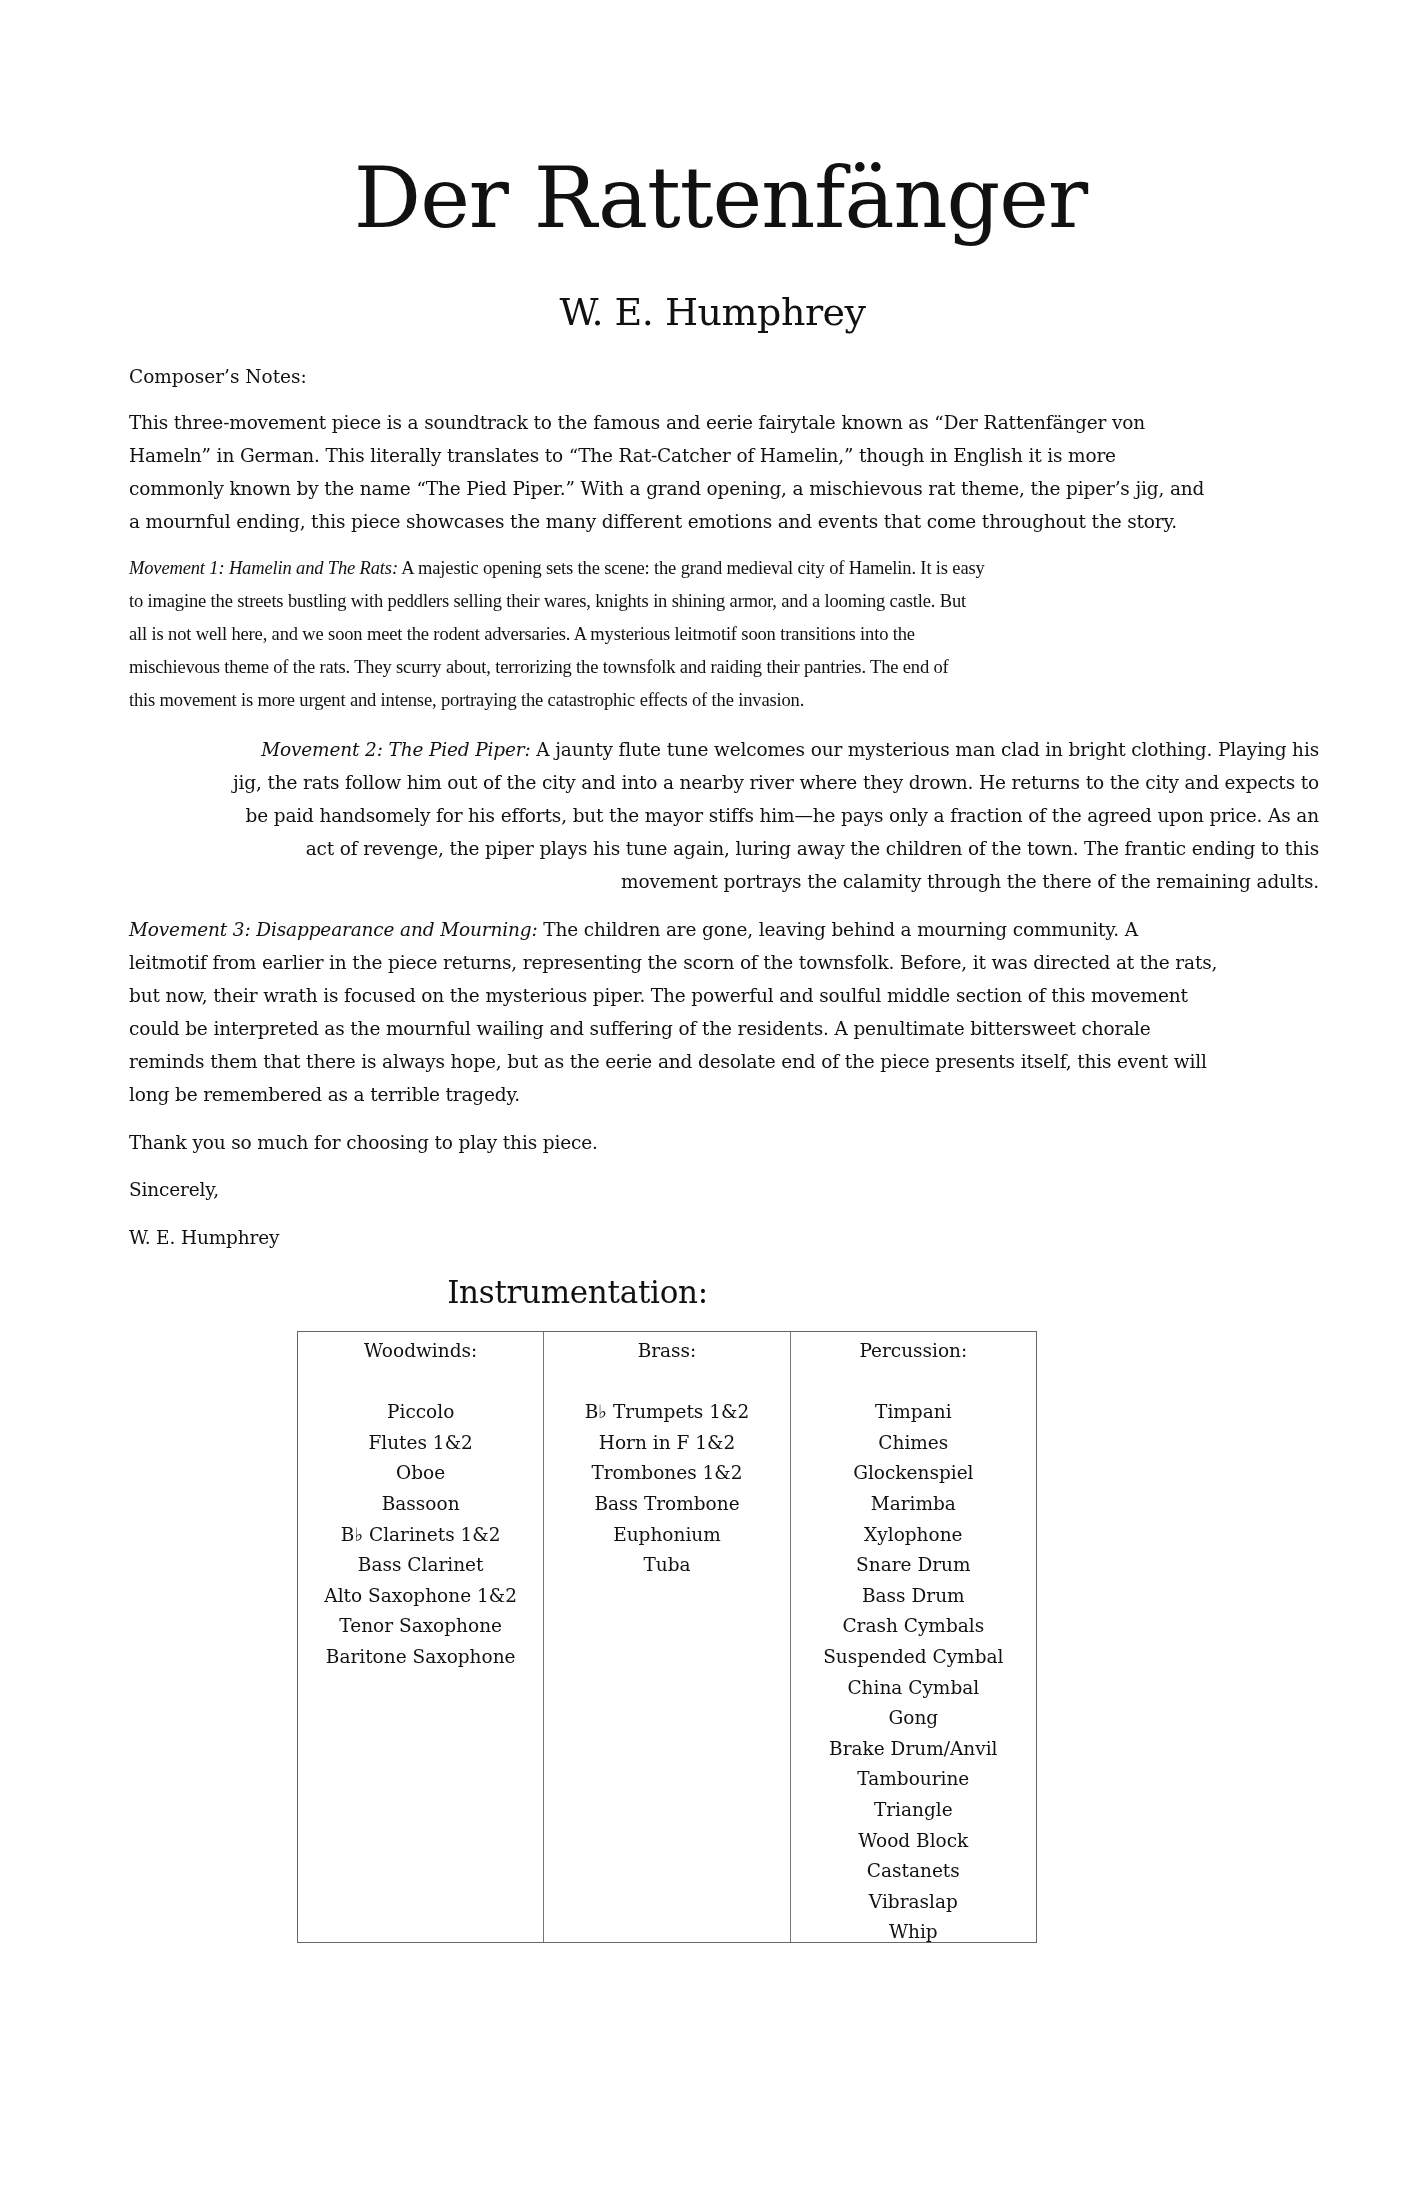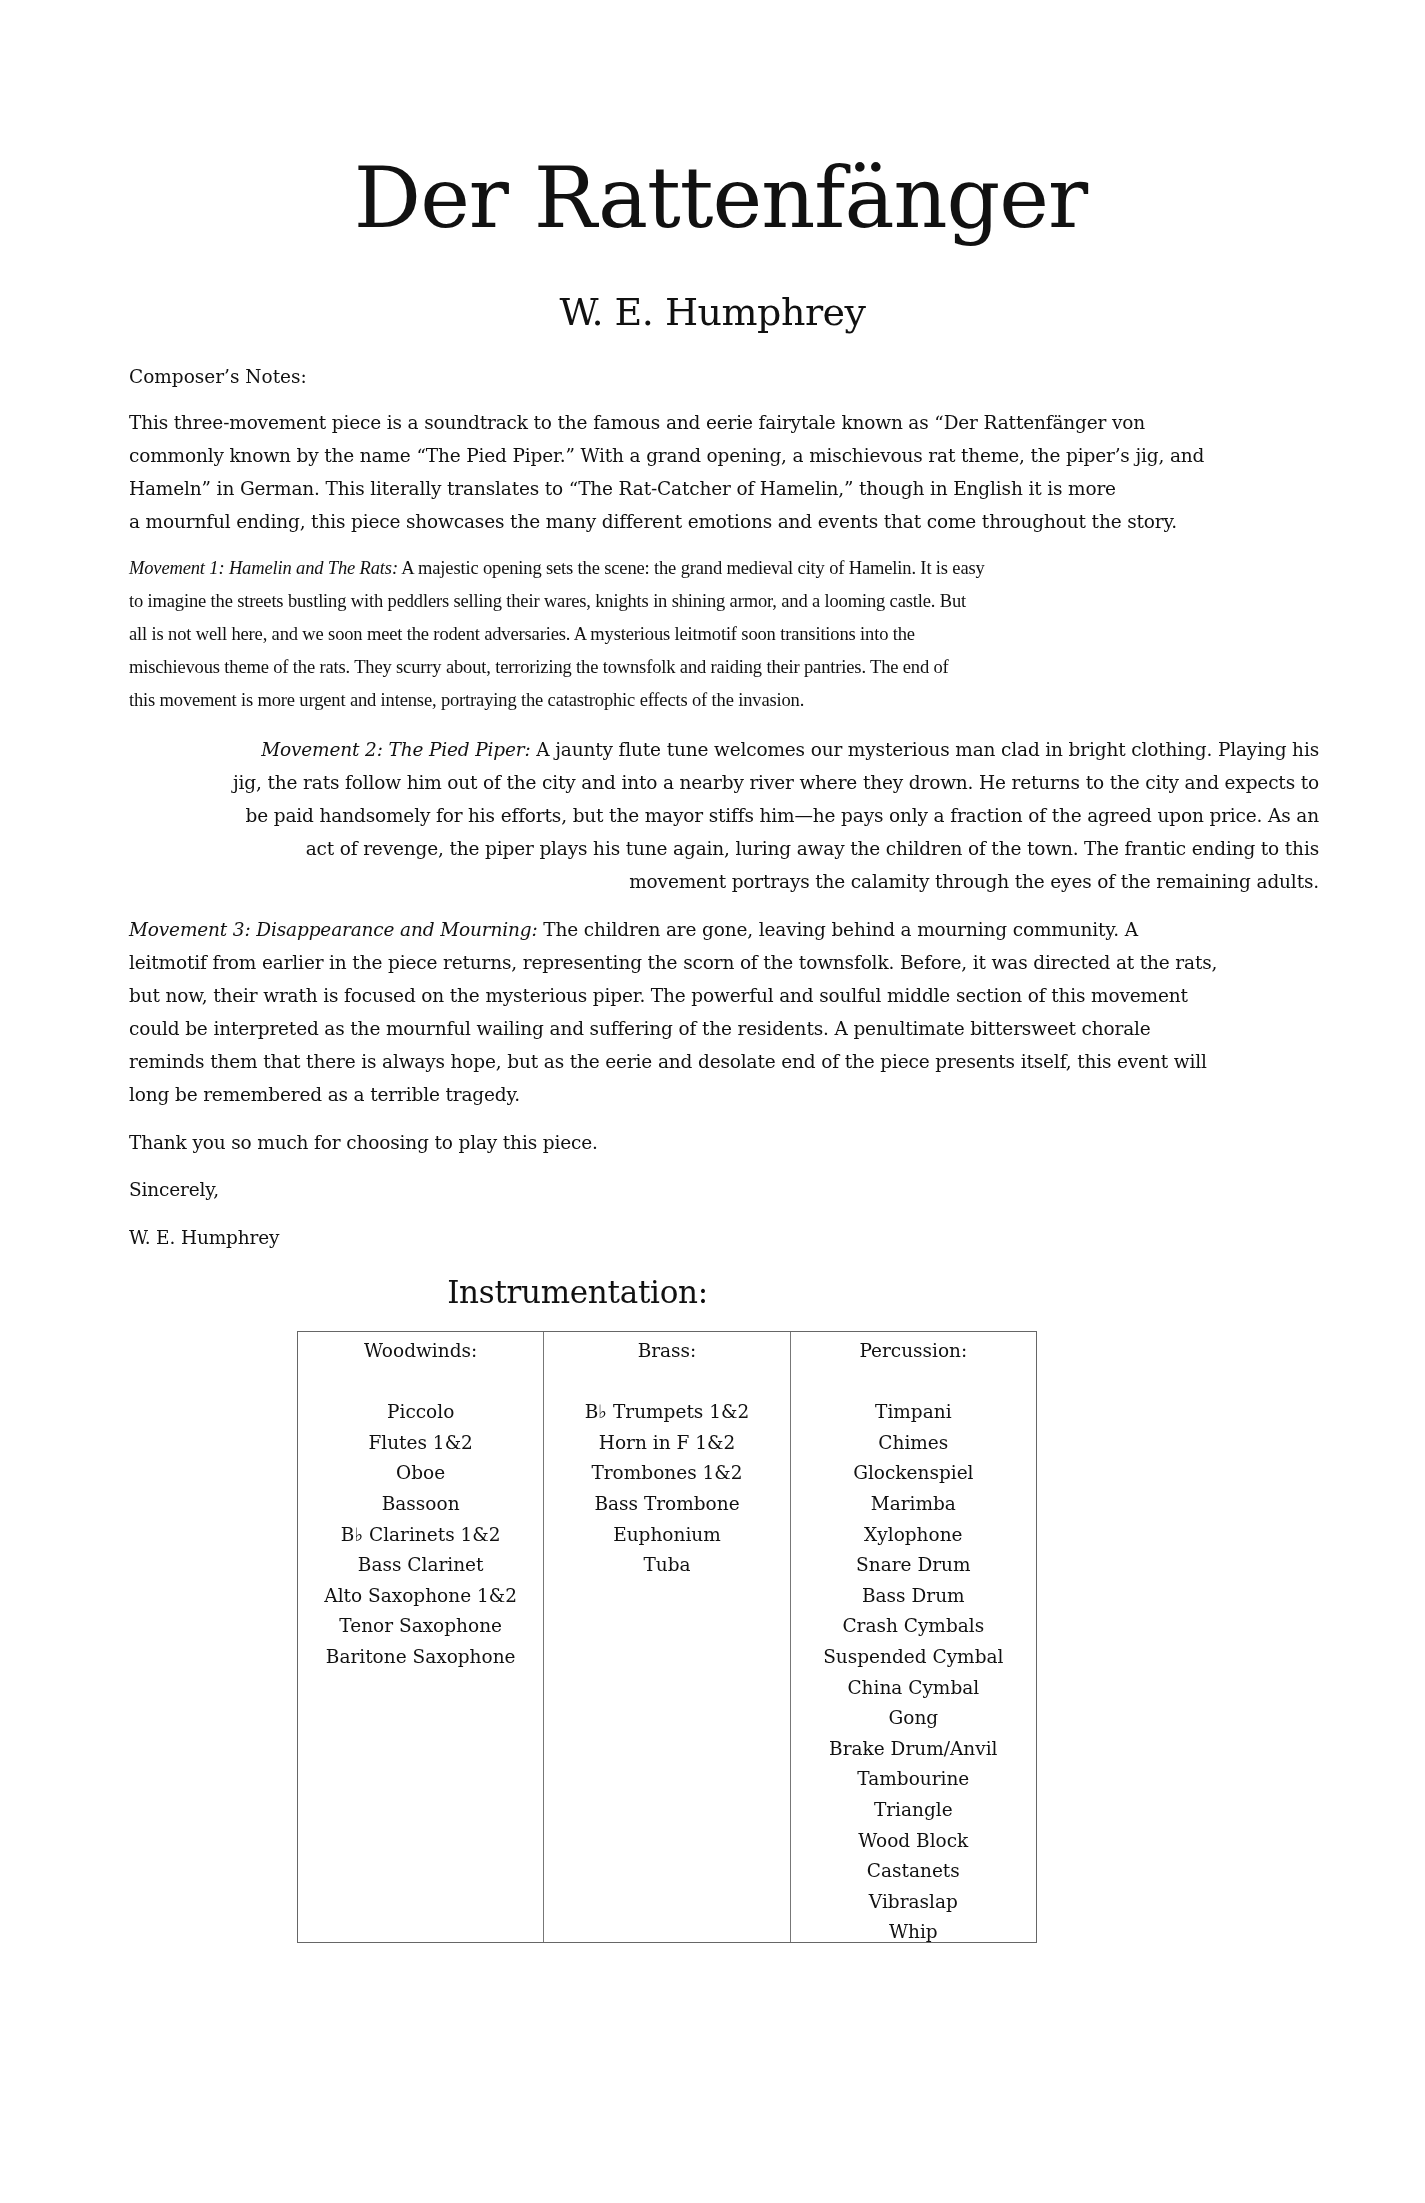--- a/index.html
+++ b/index.html
@@ -35,39 +35,39 @@
 </head>
 <body>
 
 <h1 class="title">Der Rattenfänger</h1>
 <h2 class="subtitle">W. E. Humphrey</h2>
 
 <div class="notes-label">Composer’s Notes:</div>
 
 <div class="body-text" id="p-intro">
   <span class="line">This three-movement piece is a soundtrack to the famous and eerie fairytale known as “Der Rattenfänger von</span>
+  <span class="line">Hameln” in German. This literally translates to “The Rat-Catcher of Hamelin,” though in English it is more</span>
   <span class="line">commonly known by the name “The Pied Piper.” With a grand opening, a mischievous rat theme, the piper’s jig, and</span>
-  <span class="line">Hameln” in German. This literally translates to “The Rat-Catcher of Hamelin,” though in English it is more</span>
   <span class="line">a mournful ending, this piece showcases the many different emotions and events that come throughout the story.</span>
 </div>
 
 <div class="body-text" id="p-m1">
   <span class="line"><span class="mv-title">Movement 1: Hamelin and The Rats:</span><span> A majestic opening sets the scene: the grand medieval city of Hamelin. It is easy</span></span>
   <span class="line">to imagine the streets bustling with peddlers selling their wares, knights in shining armor, and a looming castle. But</span>
   <span class="line">all is not well here, and we soon meet the rodent adversaries. A mysterious leitmotif soon transitions into the</span>
   <span class="line">mischievous theme of the rats. They scurry about, terrorizing the townsfolk and raiding their pantries. The end of</span>
   <span class="line">this movement is more urgent and intense, portraying the catastrophic effects of the invasion.</span>
 </div>
 
 <div class="body-text" id="p-m2">
   <span class="line"><span class="mv-title">Movement 2: The Pied Piper:</span><span> A jaunty flute tune welcomes our mysterious man clad in bright clothing. Playing his</span></span>
   <span class="line">jig, the rats follow him out of the city and into a nearby river where they drown. He returns to the city and expects to</span>
   <span class="line">be paid handsomely for his efforts, but the mayor stiffs him—he pays only a fraction of the agreed upon price. As an</span>
   <span class="line">act of revenge, the piper plays his tune again, luring away the children of the town. The frantic ending to this</span>
-  <span class="line">movement portrays the calamity through the eyes of the remaining adults.</span>
+  <span class="line">movement portrays the calamity through the there of the remaining adults.</span>
 </div>
 
 <div class="body-text" id="p-m3">
   <span class="line"><span class="mv-title">Movement 3: Disappearance and Mourning:</span><span> The children are gone, leaving behind a mourning community. A</span></span>
   <span class="line">leitmotif from earlier in the piece returns, representing the scorn of the townsfolk. Before, it was directed at the rats,</span>
   <span class="line">but now, their wrath is focused on the mysterious piper. The powerful and soulful middle section of this movement</span>
   <span class="line">could be interpreted as the mournful wailing and suffering of the residents. A penultimate bittersweet chorale</span>
   <span class="line">reminds them that there is always hope, but as the eerie and desolate end of the piece presents itself, this event will</span>
   <span class="line">long be remembered as a terrible tragedy.</span>
 </div>

